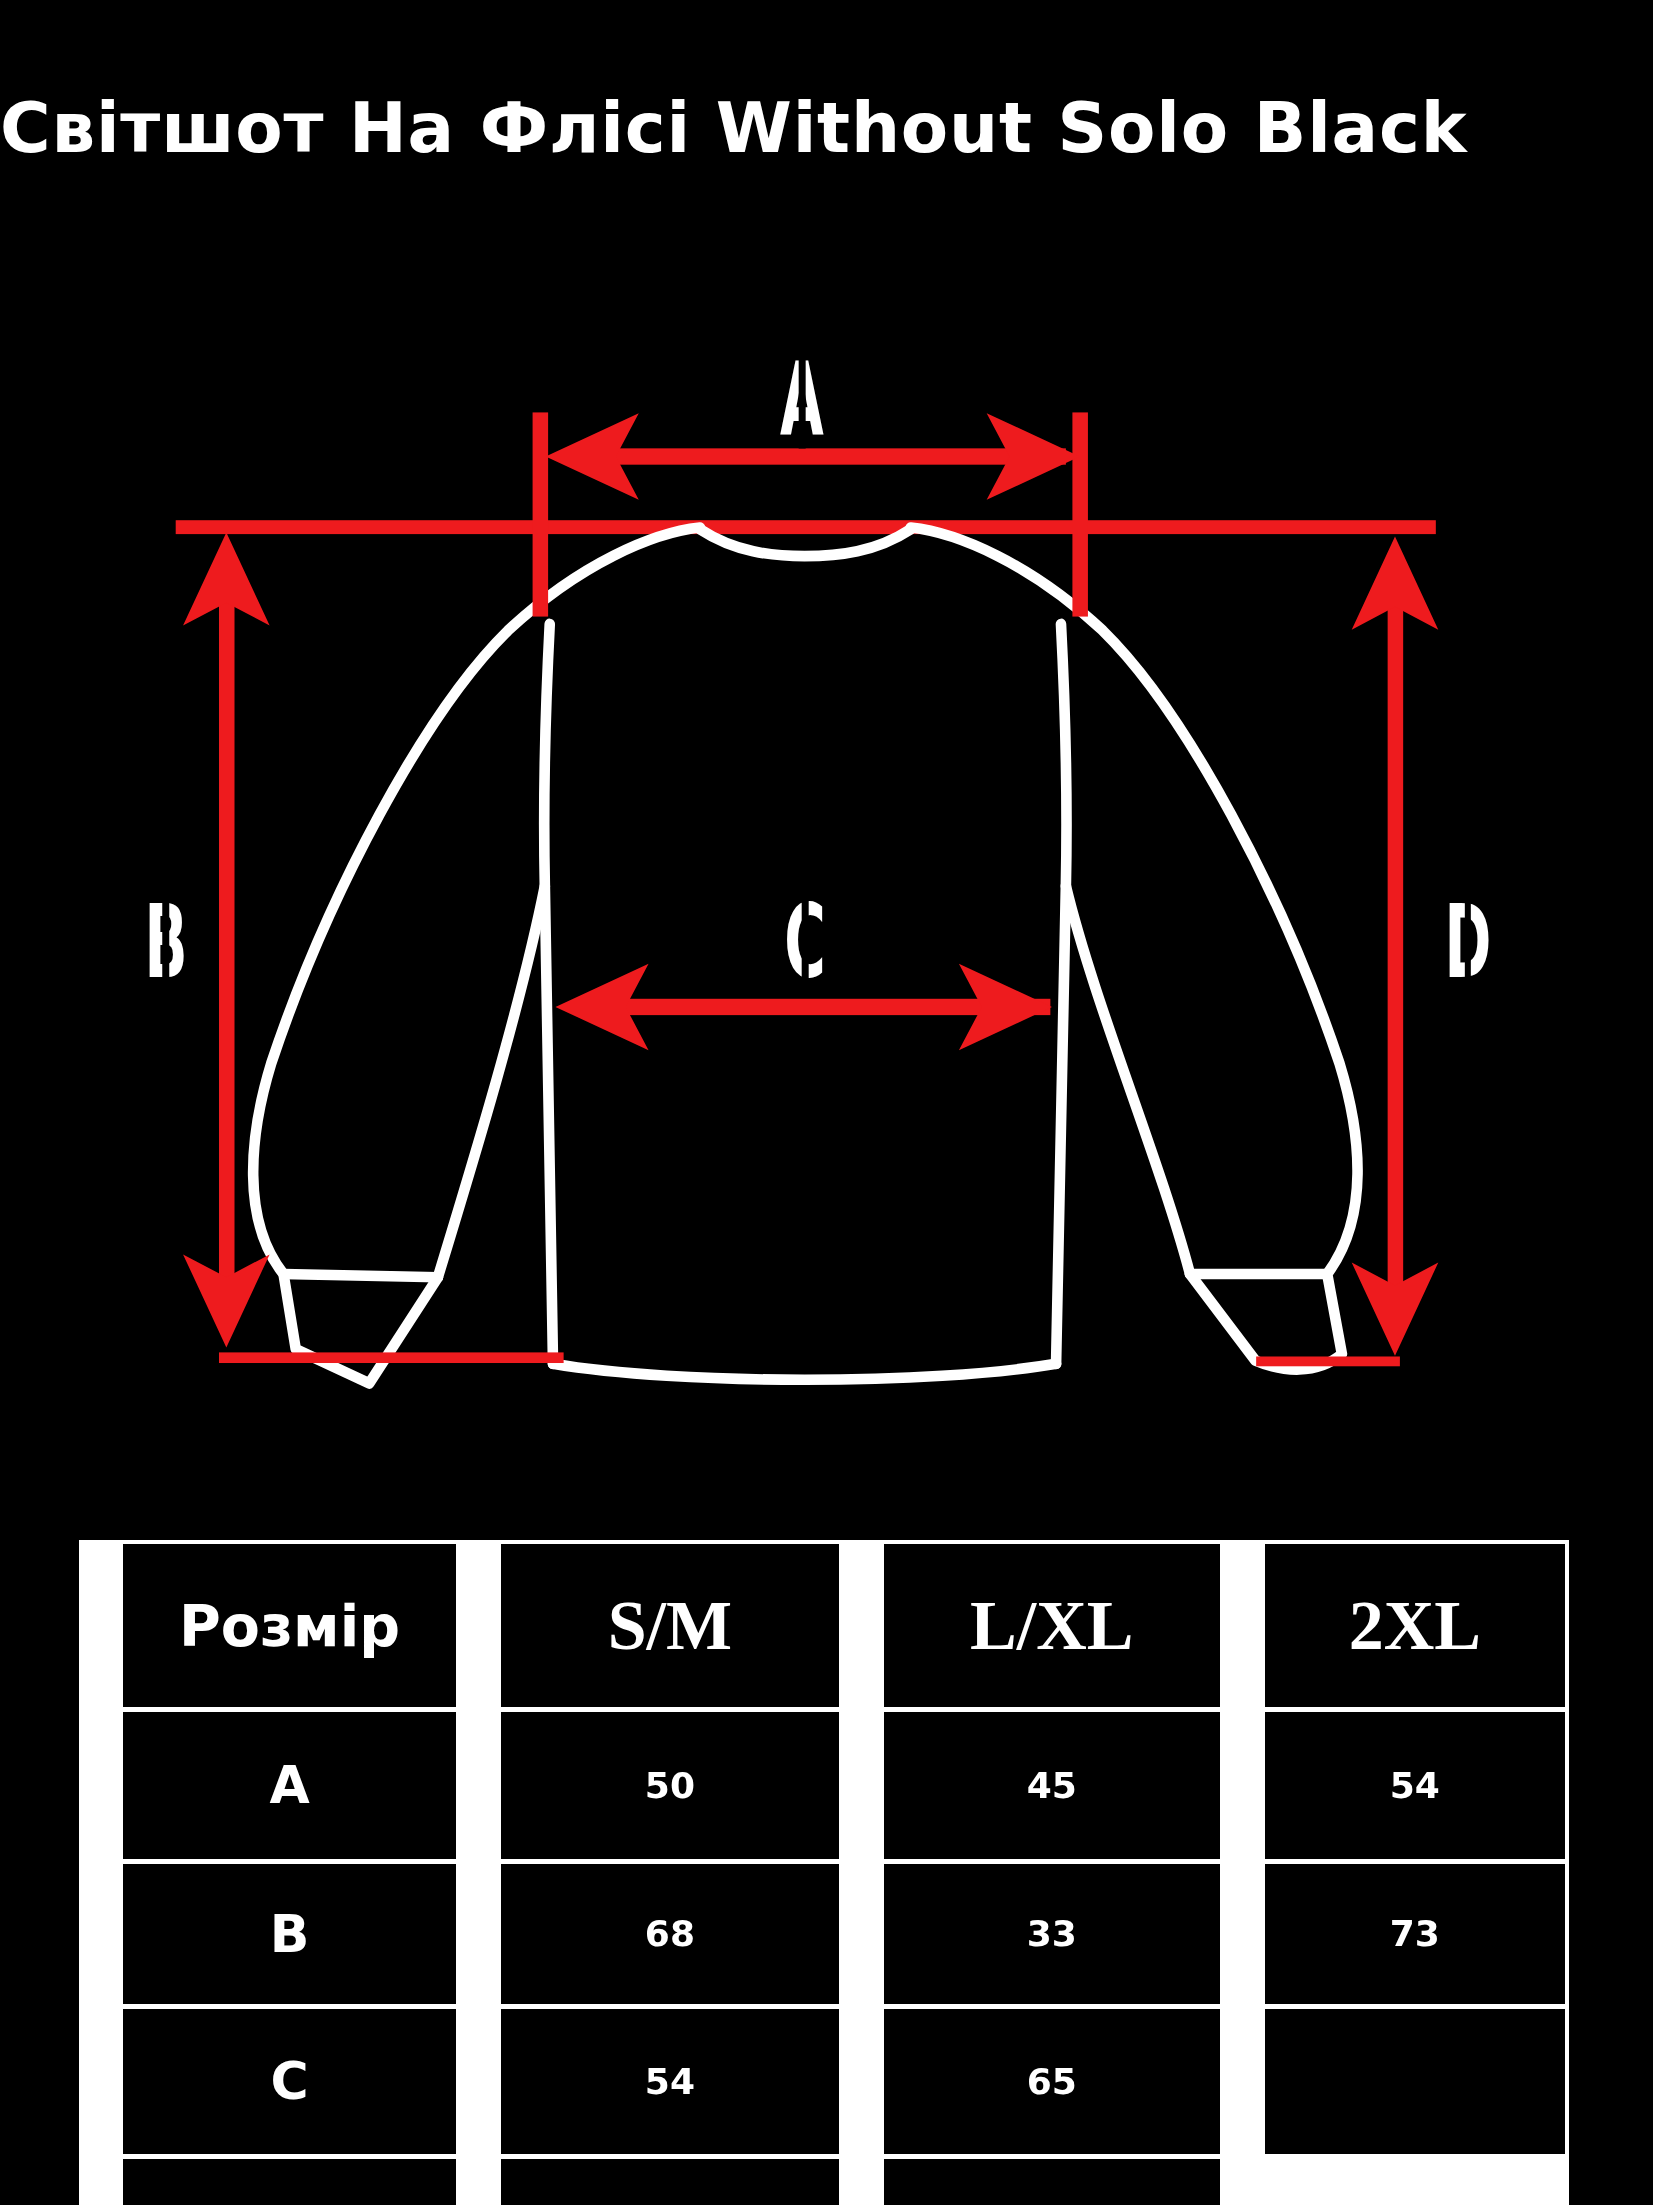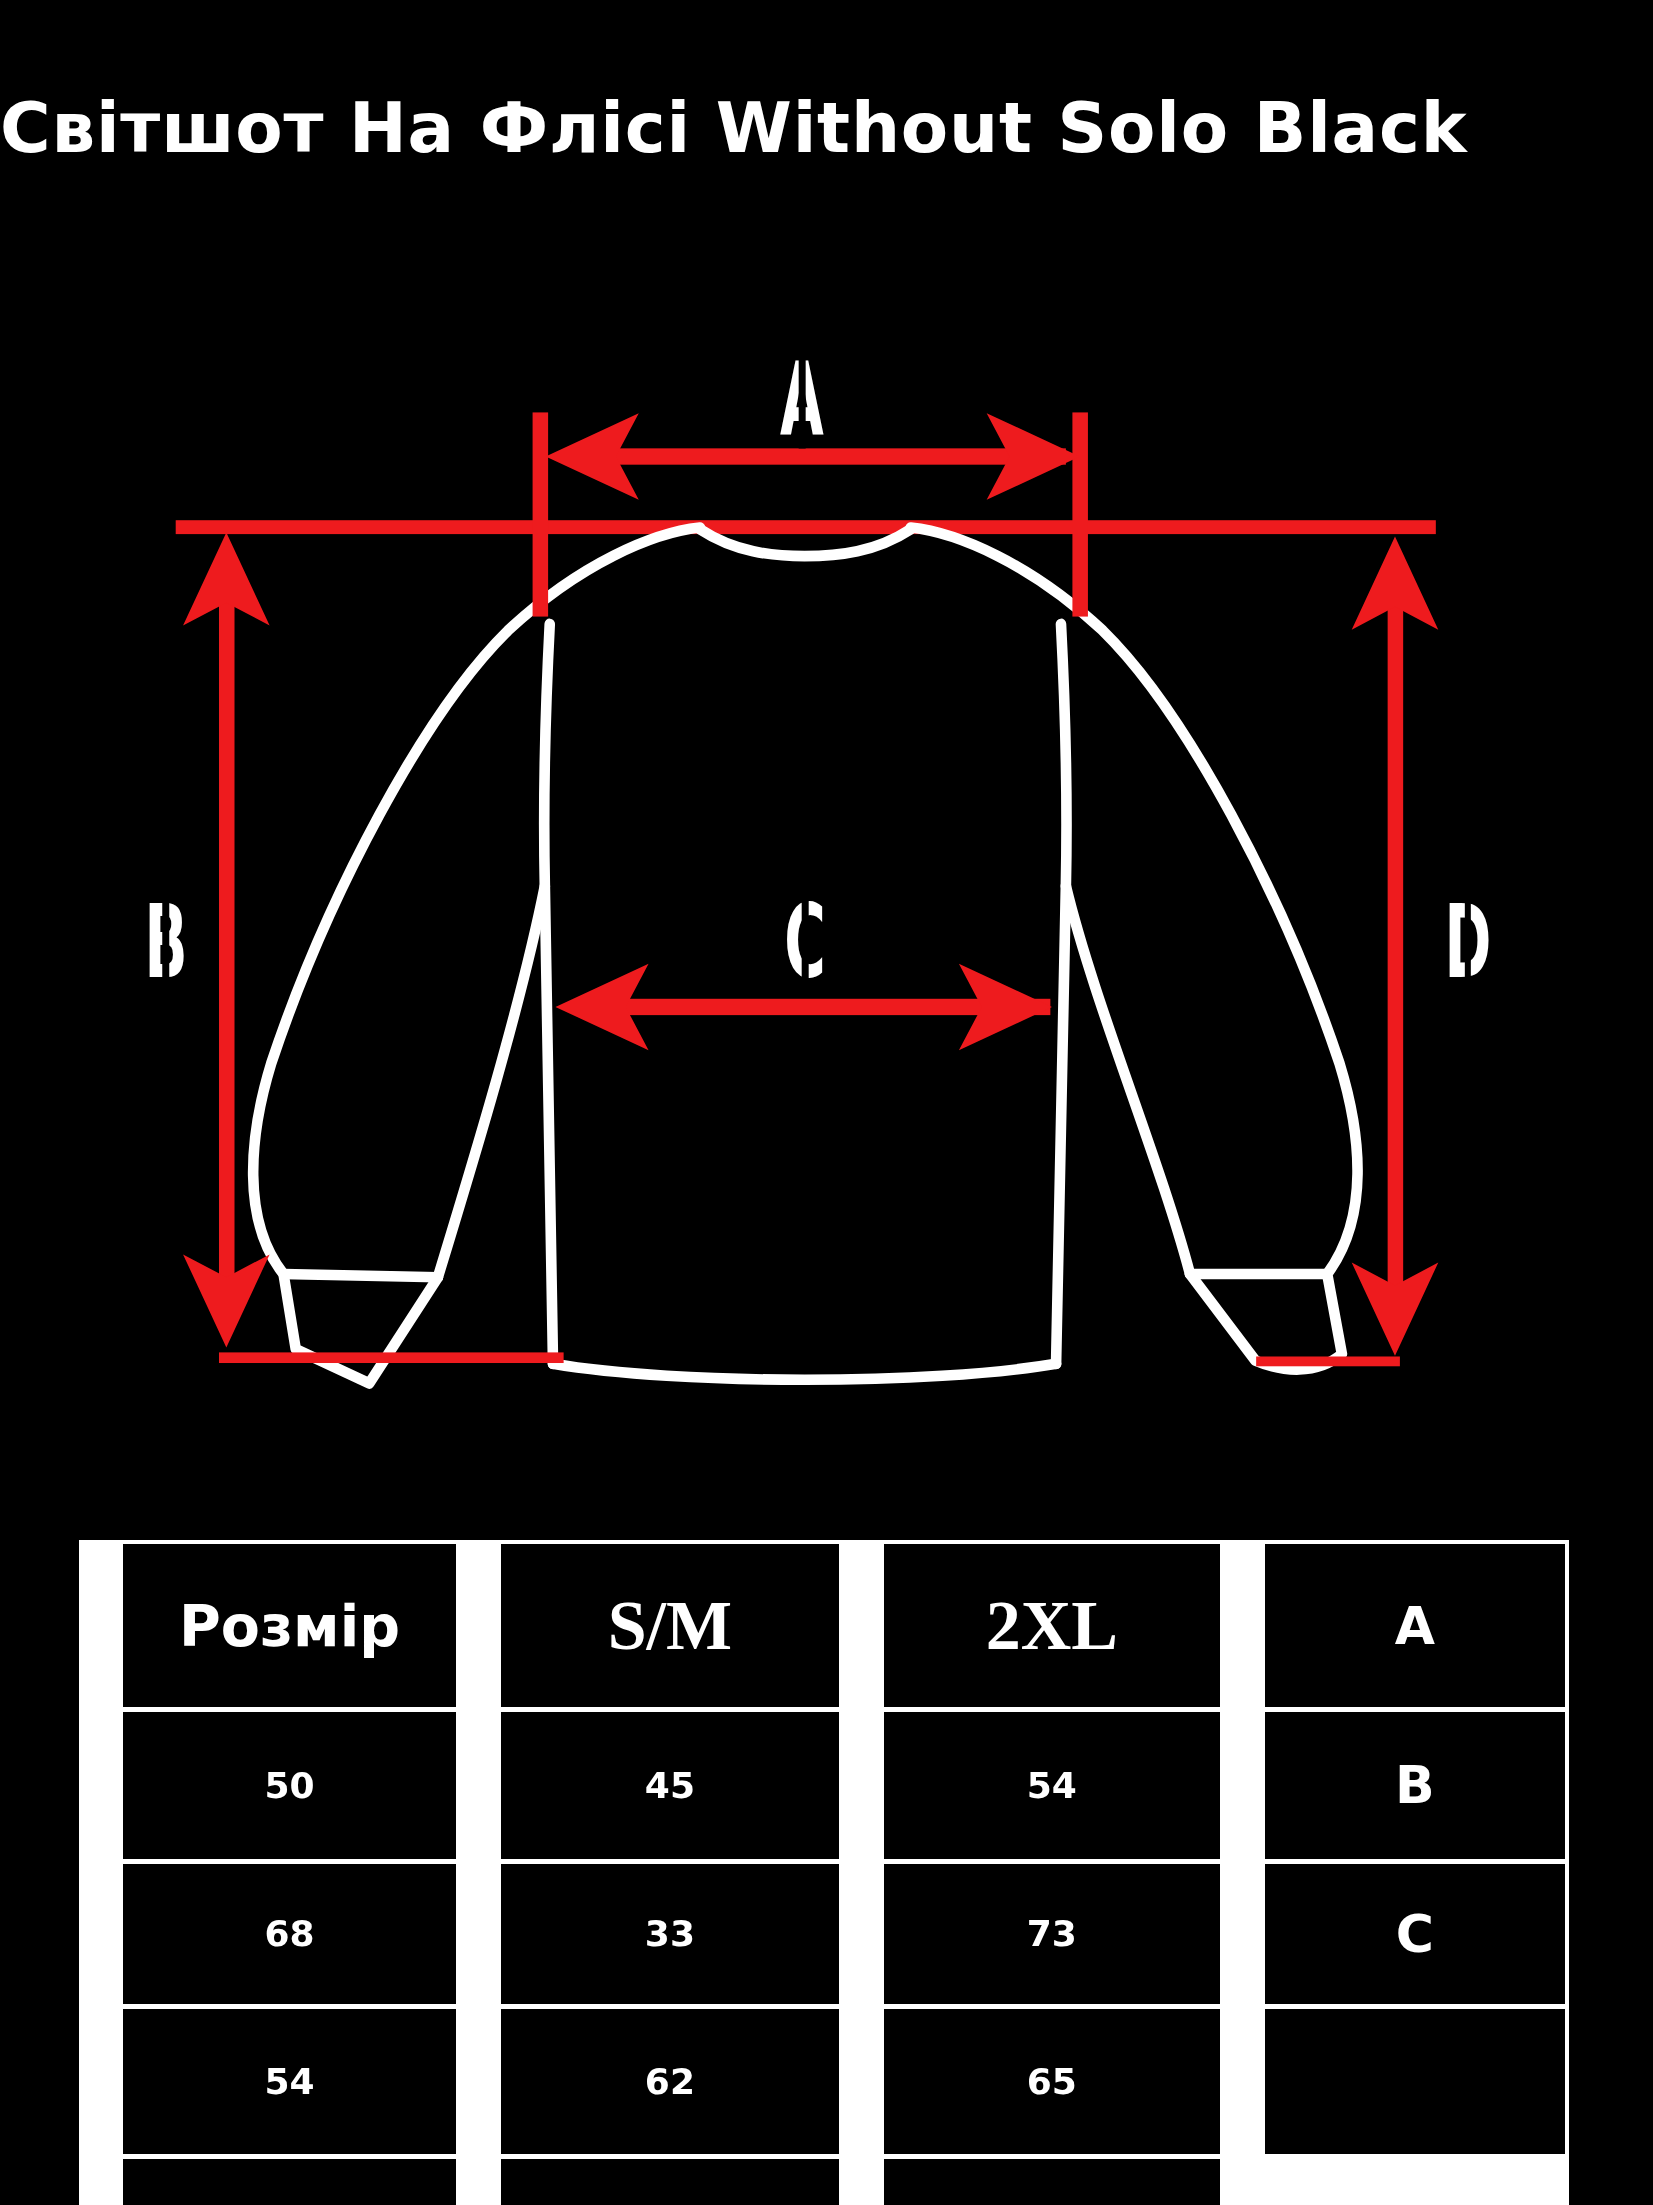--- a/index.html
+++ b/index.html
@@ -146,35 +146,35 @@
 </div>
 <div class="dim-label" style="left:1468px; top:942px;">
   <span class="glyph">D</span>
   <div class="stencil-slit"></div>
 </div>
 
 <div class="size-table">
 
   <div class="cell h-param">Розмір</div>
   <div class="cell h-size">S/M</div>
+  <div class="cell h-size">L/XL</div>
   <div class="cell h-size">2XL</div>
 
   <div class="cell r-label">A</div>
   <div class="cell r-value">50</div>
   <div class="cell r-value">45</div>
   <div class="cell r-value">54</div>
 
   <div class="cell r-label">B</div>
   <div class="cell r-value">68</div>
   <div class="cell r-value">33</div>
   <div class="cell r-value">73</div>
 
   <div class="cell r-label">C</div>
   <div class="cell r-value">54</div>
-  <div class="cell r-value">62</div>
   <div class="cell r-value">65</div>
 
   <div class="cell"></div>
   <div class="cell"></div>
   <div class="cell"></div>
   <div class="cell"></div>
 </div>
 
 
 </body></html>

